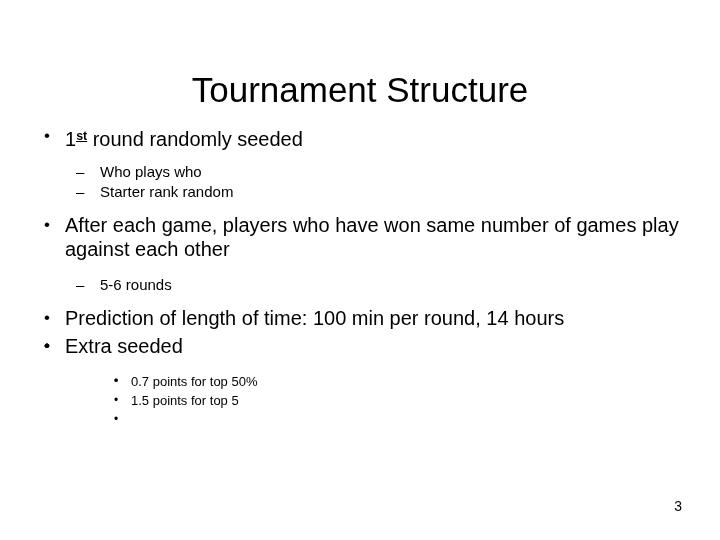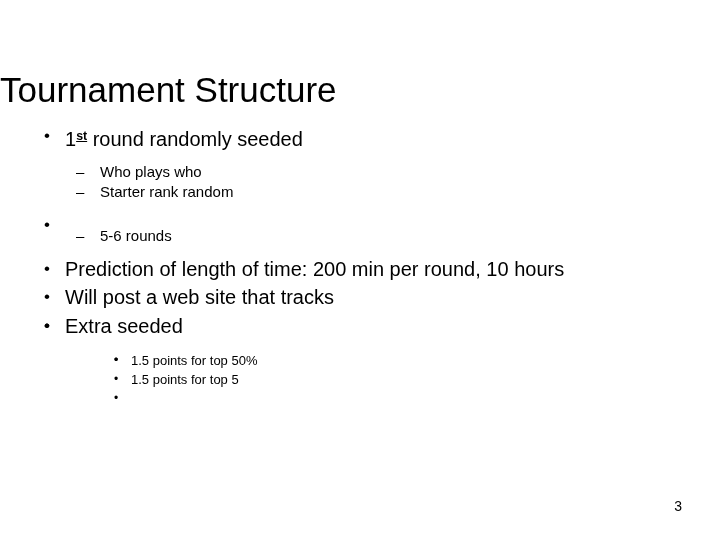--- a/index.html
+++ b/index.html
@@ -19,21 +19,21 @@
     position: relative;
     width: 720px;
     height: 540px;
     background: #ffffff;
   }
   .slide-title {
     position: absolute;
     left: 0;
     top: 46px;
     width: 720px;
-    text-align: left;
+    text-align: center;
     font-size: 35px;
     line-height: 42px;
     font-weight: normal;
     letter-spacing: 0px;
     color: #000000;
     white-space: nowrap;
   }
   .body-block {
     position: absolute;
     left: 0;
@@ -136,59 +136,59 @@
 
     <div class="b lvl2">
       <span class="marker">–</span>
       <span class="txt">Starter rank random</span>
     </div>
 
     <div class="gap-lg"></div>
 
     <div class="b lvl1">
       <span class="marker">•</span>
+      <span class="txt">After each game, players who have won same number of games play against each other</span>
     </div>
 
     <div class="gap-md"></div>
 
     <div class="b lvl2">
       <span class="marker">–</span>
       <span class="txt">5-6 rounds</span>
     </div>
 
     <div class="gap-lg"></div>
 
     <div class="b lvl1">
       <span class="marker">•</span>
-      <span class="txt">Prediction of length of time: 200 min per round, 10 hours</span>
-    </div>
-
-    <div class="b lvl1">
-      <span class="marker">•</span>
-      <span class="txt">Will post a web site that tracks</span>
+      <span class="txt">Prediction of length of time: 100 min per round, 14 hours</span>
+    </div>
+
+    <div class="b lvl1">
+      <span class="marker">•</span>
     </div>
 
     <div class="b lvl1">
       <span class="marker">•</span>
     </div>
 
     <div class="b lvl1">
       <span class="marker">•</span>
       <span class="txt">Extra seeded</span>
     </div>
 
     <div class="gap-md"></div>
 
     <div class="b lvl3">
       <span class="marker">•</span>
     </div>
 
     <div class="b lvl3">
       <span class="marker">•</span>
-      <span class="txt">1.5 points for top 50%</span>
+      <span class="txt">0.7 points for top 50%</span>
     </div>
 
     <div class="b lvl3">
       <span class="marker">•</span>
       <span class="txt">1.5 points for top 5</span>
     </div>
 
     <div class="b lvl3">
       <span class="marker">•</span>
     </div>

